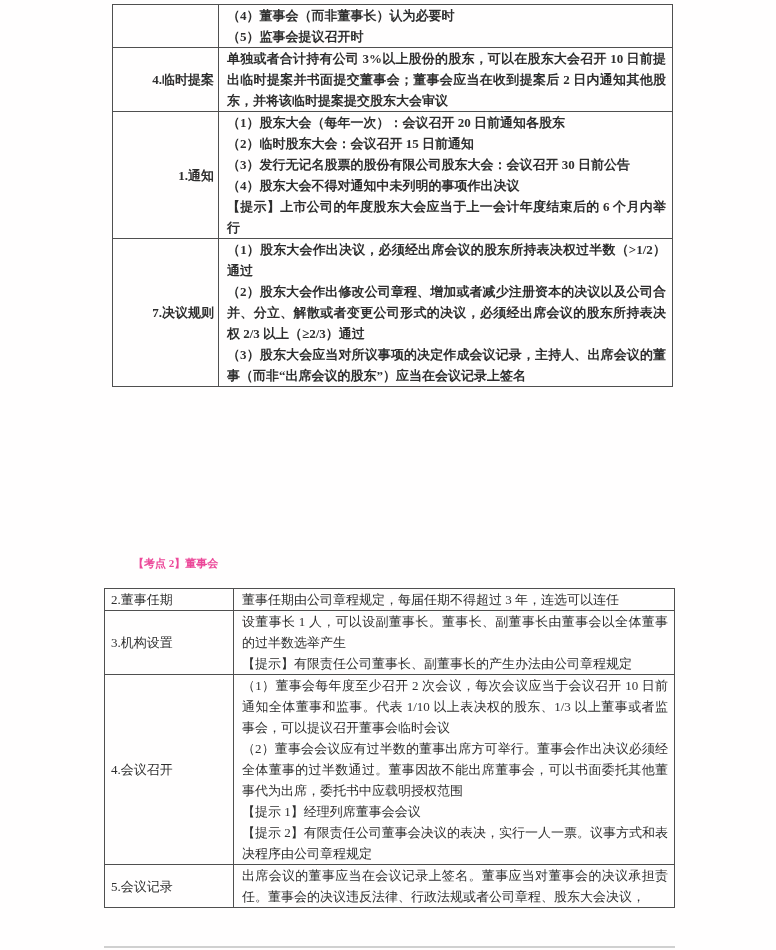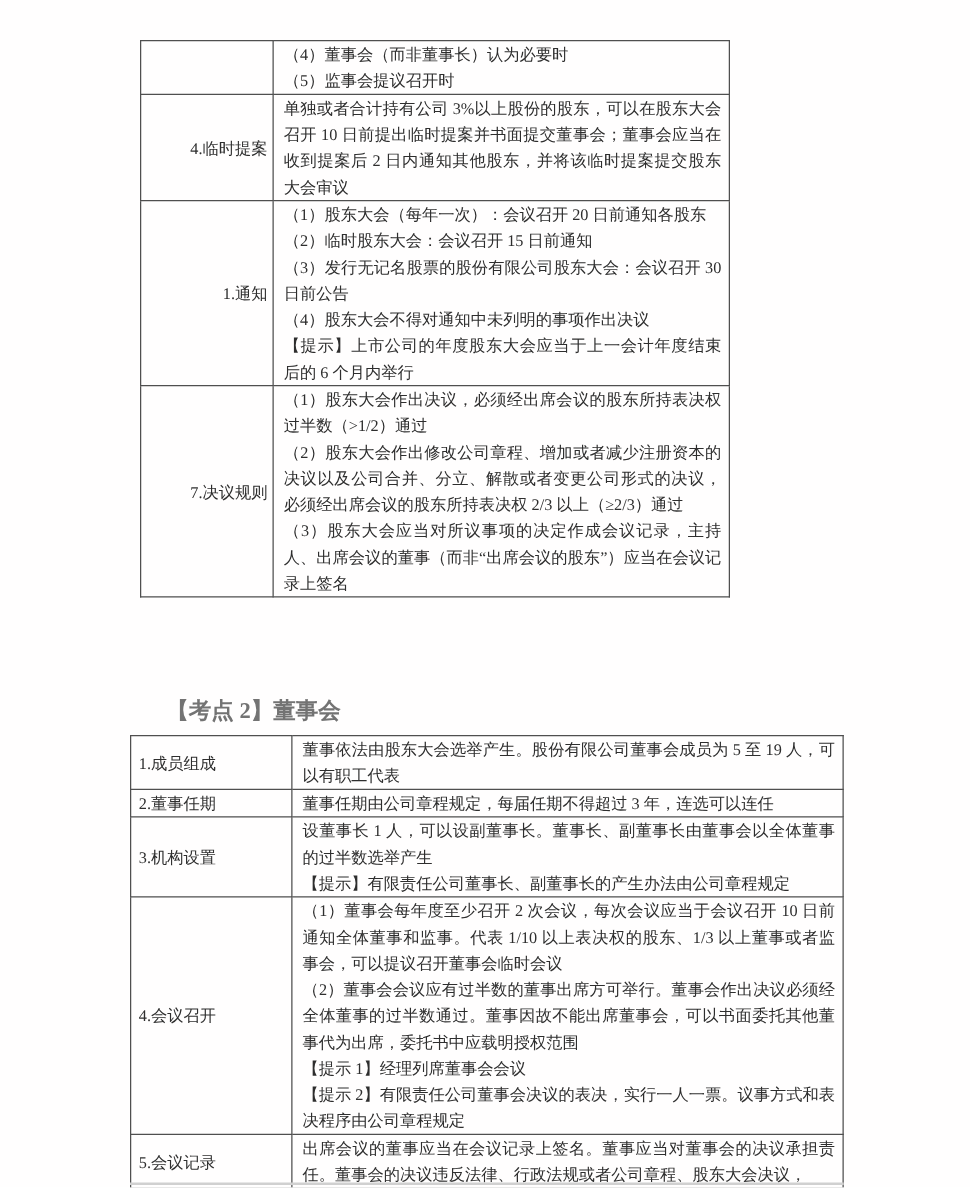--- a/index.html
+++ b/index.html
@@ -15,21 +15,21 @@
     background: #fffefe;
     font-family: "Liberation Serif", "DejaVu Serif", serif;
     color: #2e2e2e;
   }
   table.doc-table {
     position: absolute;
     border-collapse: collapse;
     table-layout: fixed;
     background: #fffefe;
   }
-  table.t1 { left: 112px; top: 32px;  width: 472px; }
+  table.t1 { left: 112px; top: 4px;  width: 561px; font-weight: bold; }
   table.t2 { left: 104px; top: 588px; width: 571px; }
   .doc-table td {
     border: 1px solid #4f4f4f;
     font-size: 13px;
     line-height: 21px;
     vertical-align: middle;
     word-break: break-all;
   }
   .label-cell {
     padding: 0 4px 0 6px;
@@ -40,23 +40,23 @@
     padding: 0 6px 0 8px;
   }
   .para {
     text-align: justify;
   }
   .section-heading {
     position: absolute;
     left: 133px;
     top: 556px;
     margin: 0;
-    font-size: 18px;
+    font-size: 11px;
     font-weight: 700;
-    color: #737373;
+    color: #ec4899;
     font-family: "Liberation Serif", "DejaVu Serif", serif;
   }
   .bottom-shadow {
     position: absolute;
     left: 104px;
     top: 946px;
     width: 571px;
     height: 2px;
     background: #d0d0d0;
   }
@@ -100,26 +100,20 @@
           </td>
         </tr>
       </tbody>
   </table>
 
   <h2 class="section-heading">【考点 2】董事会</h2>
 
   <table class="doc-table t2">
     <tbody>
         <tr>
-          <td class="label-cell">1.成员组成</td>
-          <td class="content-cell">
-            <div class="para">董事依法由股东大会选举产生。股份有限公司董事会成员为 5 至 19 人，可以有职工代表</div>
-          </td>
-        </tr>
-        <tr>
           <td class="label-cell">2.董事任期</td>
           <td class="content-cell">
             <div class="para">董事任期由公司章程规定，每届任期不得超过 3 年，连选可以连任</div>
           </td>
         </tr>
         <tr>
           <td class="label-cell">3.机构设置</td>
           <td class="content-cell">
             <div class="para">设董事长 1 人，可以设副董事长。董事长、副董事长由董事会以全体董事的过半数选举产生</div>
             <div class="para">【提示】有限责任公司董事长、副董事长的产生办法由公司章程规定</div>

